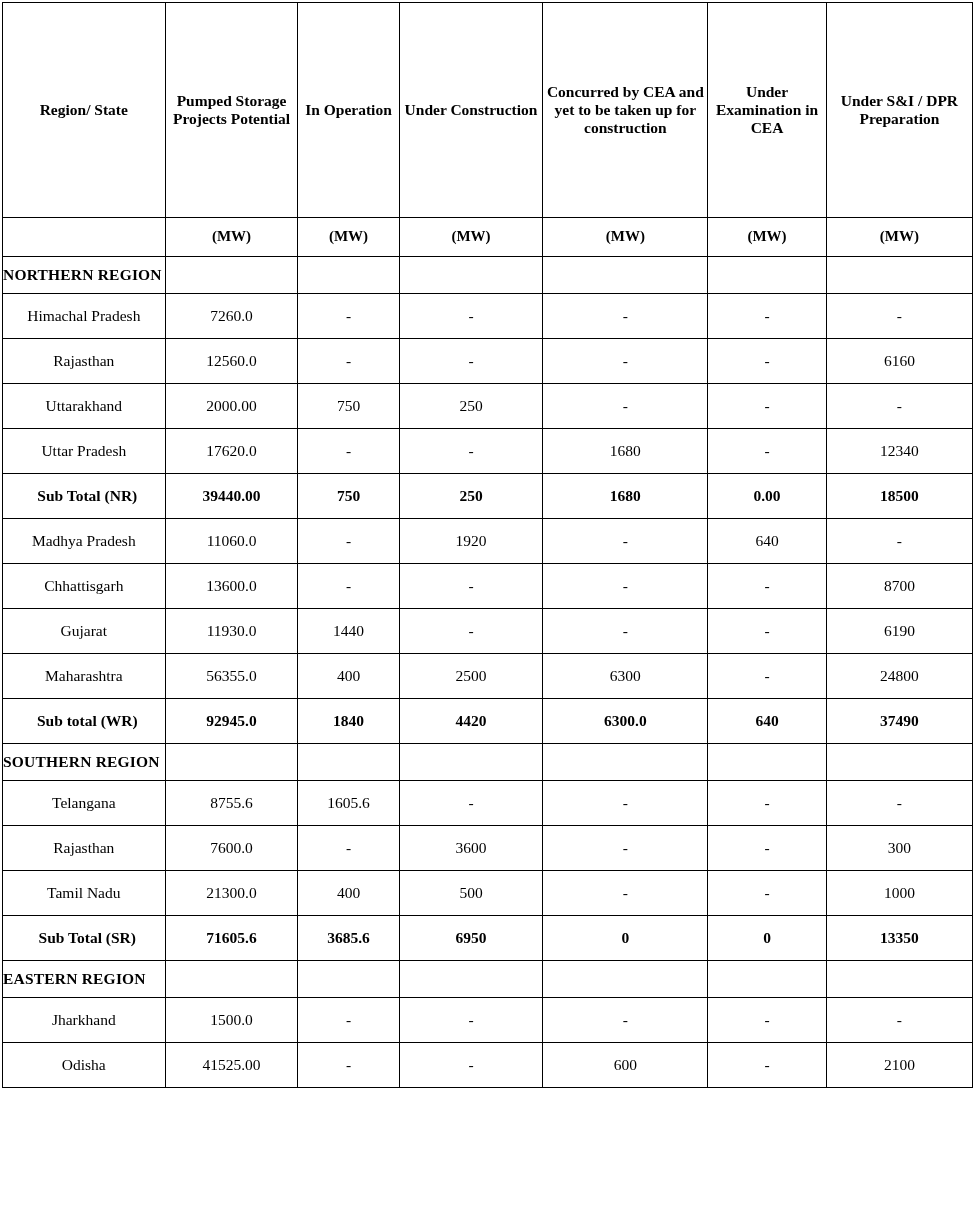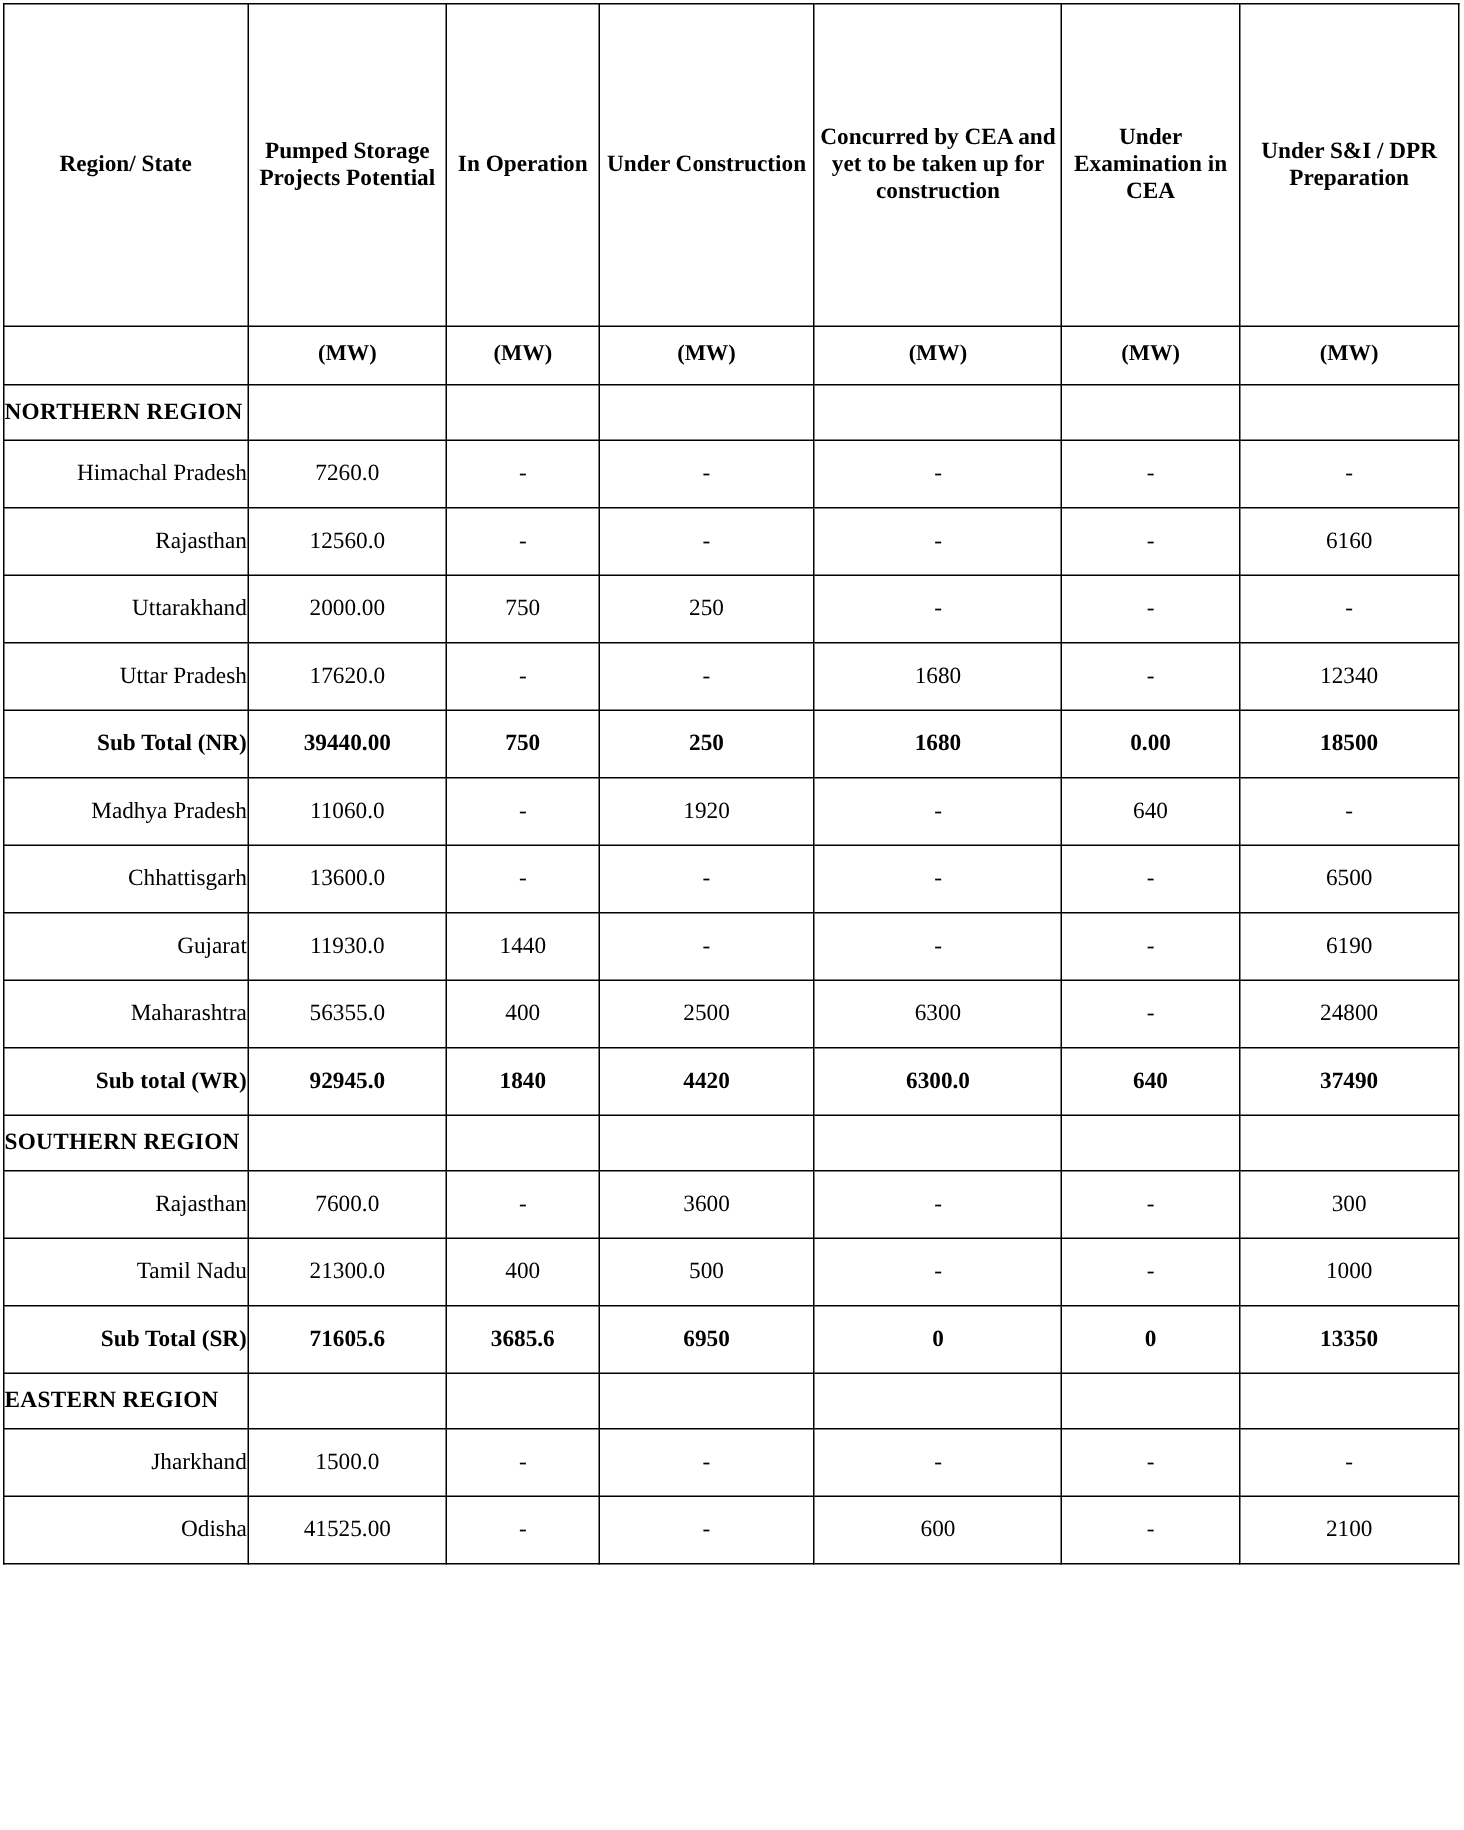--- a/index.html
+++ b/index.html
@@ -49,21 +49,21 @@
   }
   th.region-head {
     vertical-align: middle;
   }
   tr.unit-row th {
     height: 38px;
     font-size: 15px;
   }
 
   td.region-name {
-    text-align: right;
+    text-align: center;
     padding: 6px 6px 6px 7px;
     line-height: 1.15;
   }
   td.num {
     text-align: center;
   }
   tr.data-row td {
     height: 44px;
   }
   tr.section-row td {
@@ -183,21 +183,21 @@
           <td class="num">640</td>
           <td class="num">-</td>
         </tr>
         <tr class="data-row">
           <td class="region-name">Chhattisgarh</td>
           <td class="num">13600.0</td>
           <td class="num">-</td>
           <td class="num">-</td>
           <td class="num">-</td>
           <td class="num">-</td>
-          <td class="num">6500</td>
+          <td class="num">8700</td>
         </tr>
         <tr class="data-row">
           <td class="region-name">Gujarat</td>
           <td class="num">11930.0</td>
           <td class="num">1440</td>
           <td class="num">-</td>
           <td class="num">-</td>
           <td class="num">-</td>
           <td class="num">6190</td>
         </tr>
@@ -222,20 +222,29 @@
         <tr class="section-row">
           <td class="section-label">SOUTHERN REGION</td>
           <td class="num">&nbsp;</td>
           <td class="num">&nbsp;</td>
           <td class="num">&nbsp;</td>
           <td class="num">&nbsp;</td>
           <td class="num">&nbsp;</td>
           <td class="num">&nbsp;</td>
         </tr>
         <tr class="data-row">
+          <td class="region-name">Telangana</td>
+          <td class="num">8755.6</td>
+          <td class="num">1605.6</td>
+          <td class="num">-</td>
+          <td class="num">-</td>
+          <td class="num">-</td>
+          <td class="num">-</td>
+        </tr>
+        <tr class="data-row">
           <td class="region-name">Rajasthan</td>
           <td class="num">7600.0</td>
           <td class="num">-</td>
           <td class="num">3600</td>
           <td class="num">-</td>
           <td class="num">-</td>
           <td class="num">300</td>
         </tr>
         <tr class="data-row">
           <td class="region-name">Tamil Nadu</td>

